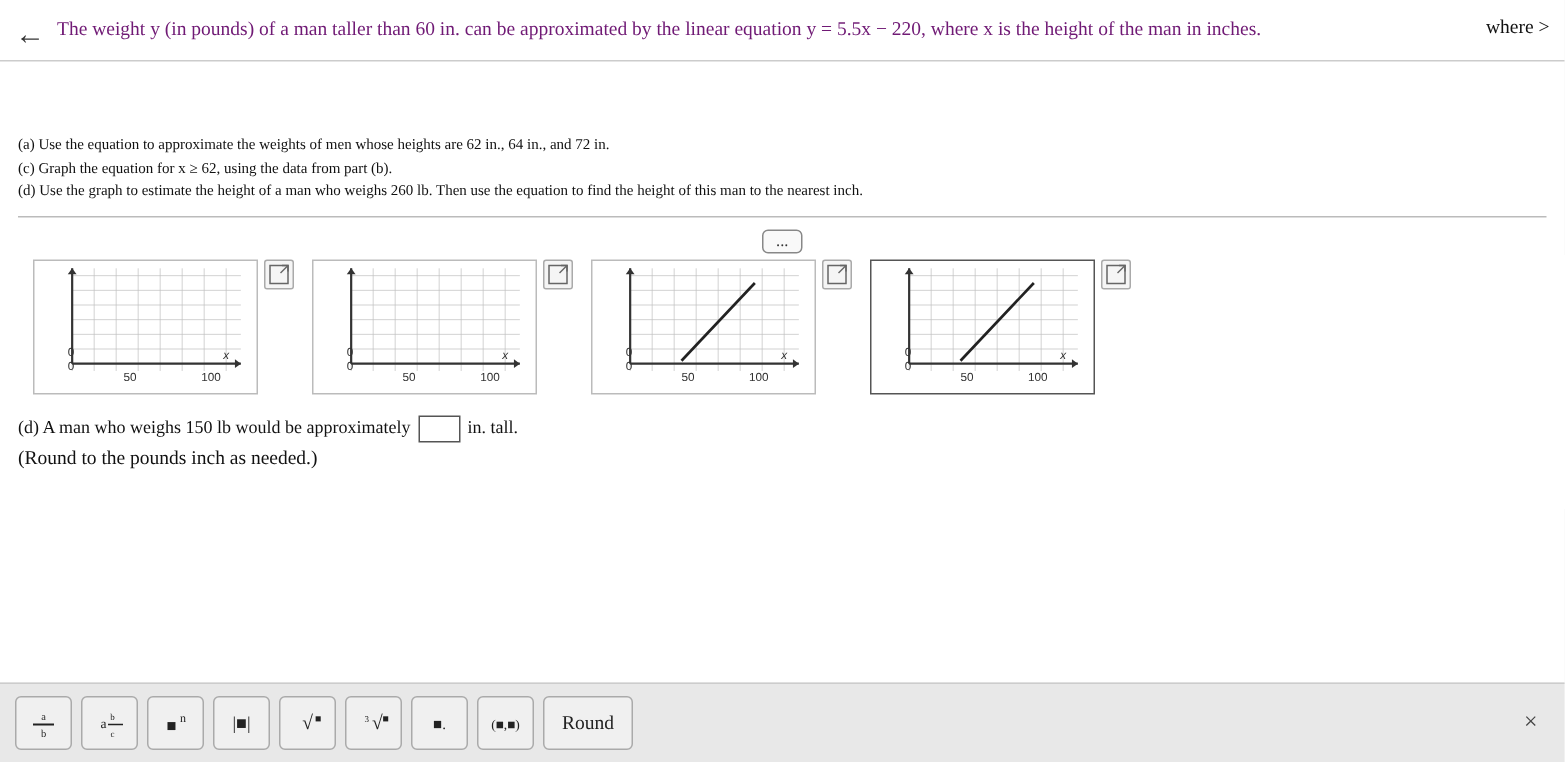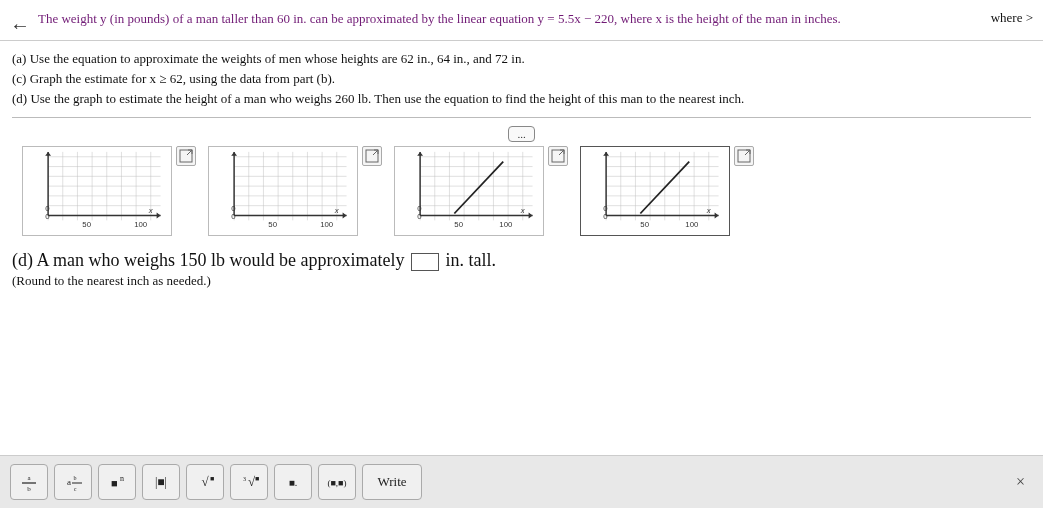--- a/index.html
+++ b/index.html
@@ -44,23 +44,24 @@
       position: absolute;
       right: 10px;
       top: 10px;
       text-align: right;
     }
     .content-area {
       padding: 8px 12px 0 12px;
       flex: 1;
     }
     .parts-list {
-      font-size: 13px;
+      font-size: 10px;
       line-height: 1.55;
       color: #111;
+      margin-top: 40px;
     }
     .parts-list p {
       margin: 0;
     }
     .divider-line {
       border: none;
       border-top: 1px solid #bbb;
       margin: 8px 0;
     }
     .ellipsis-btn {
@@ -107,21 +108,21 @@
       border-radius: 2px;
       display: flex;
       align-items: center;
       justify-content: center;
       cursor: pointer;
       background: #f5f5f5;
       font-size: 10px;
       color: #555;
     }
     .part-d-text {
-      font-size: 18px;
+      font-size: 12px;
       color: #111;
       margin: 6px 0 2px 0;
     }
     .input-box {
       display: inline-block;
       width: 28px;
       height: 18px;
       border: 1px solid #555;
       vertical-align: middle;
       margin: 0 2px;
@@ -192,21 +193,21 @@
 
   <div class="top-bar">
     <div class="back-arrow">←</div>
     <div class="problem-text">The weight y (in pounds) of a man taller than 60 in. can be approximated by the linear equation y = 5.5x − 220, where x is the height of the man in inches.</div>
     <div class="where-label">where &gt;</div>
   </div>
 
   <div class="content-area">
     <div class="parts-list">
       <p>(a) Use the equation to approximate the weights of men whose heights are 62 in., 64 in., and 72 in.</p>
-      <p>(c) Graph the estimate for x ≥ 62, using the data from part (b).</p>
+      <p>(c) Graph the equation for x ≥ 62, using the data from part (b).</p>
       <p>(d) Use the graph to estimate the height of a man who weighs 260 lb. Then use the equation to find the height of this man to the nearest inch.</p>
     </div>
 
     <hr class="divider-line">
 
     <div class="ellipsis-btn">
       <div class="ellipsis-box">...</div>
     </div>
 
     <div class="graphs-row">
@@ -373,21 +374,21 @@
       </div>
 
     </div>
 
     <div style="padding: 4px 0;">
       <p class="part-d-text">
         <span>(d) A man who weighs 150 lb would be approximately</span>
         <span class="input-box"></span>
         <span>in. tall.</span>
       </p>
-      <p class="round-note">(Round to the nearest inch as needed.)</p>
+      <p class="round-note">(Round to the pounds inch as needed.)</p>
     </div>
   </div>
 
   <div class="toolbar">
 
     <div class="tb-btn" title="Fraction">
       <svg width="22" height="22" viewBox="0 0 22 22">
           <text x="11" y="9" text-anchor="middle" font-size="7" fill="#222">a</text>
           <line x1="4" y1="12" x2="18" y2="12" stroke="#222" stroke-width="1.2"></line>
           <text x="11" y="20" text-anchor="middle" font-size="7" fill="#222">b</text>
@@ -437,21 +438,21 @@
         </svg>
     </div>
 
     <div class="tb-btn" title="Interval">
       <svg width="22" height="22" viewBox="0 0 22 22">
           <text x="11" y="15" text-anchor="middle" font-size="9" fill="#222">(■,■)</text>
         </svg>
     </div>
 
     <div class="more-btn">
-      <span>Write</span>
+      <span>Round</span>
     </div>
 
     <div class="close-x">
       <span>×</span>
     </div>
   </div>
 
 </div>
 
 </body></html>

